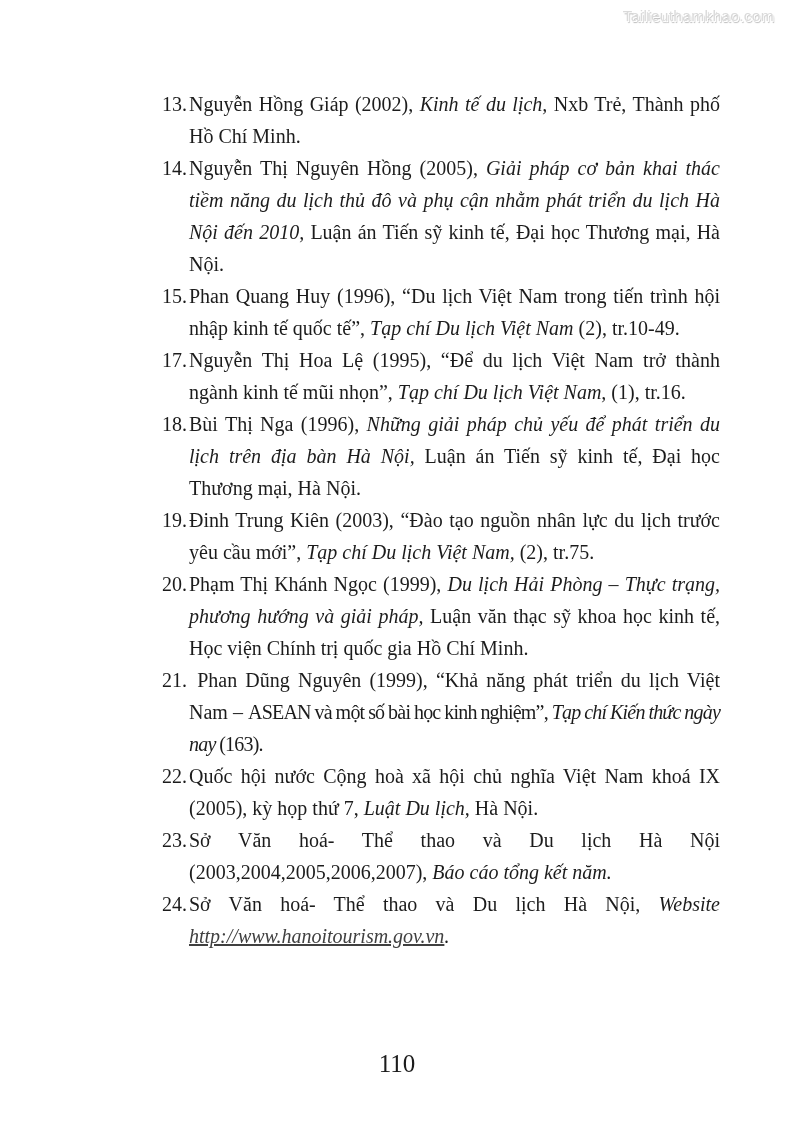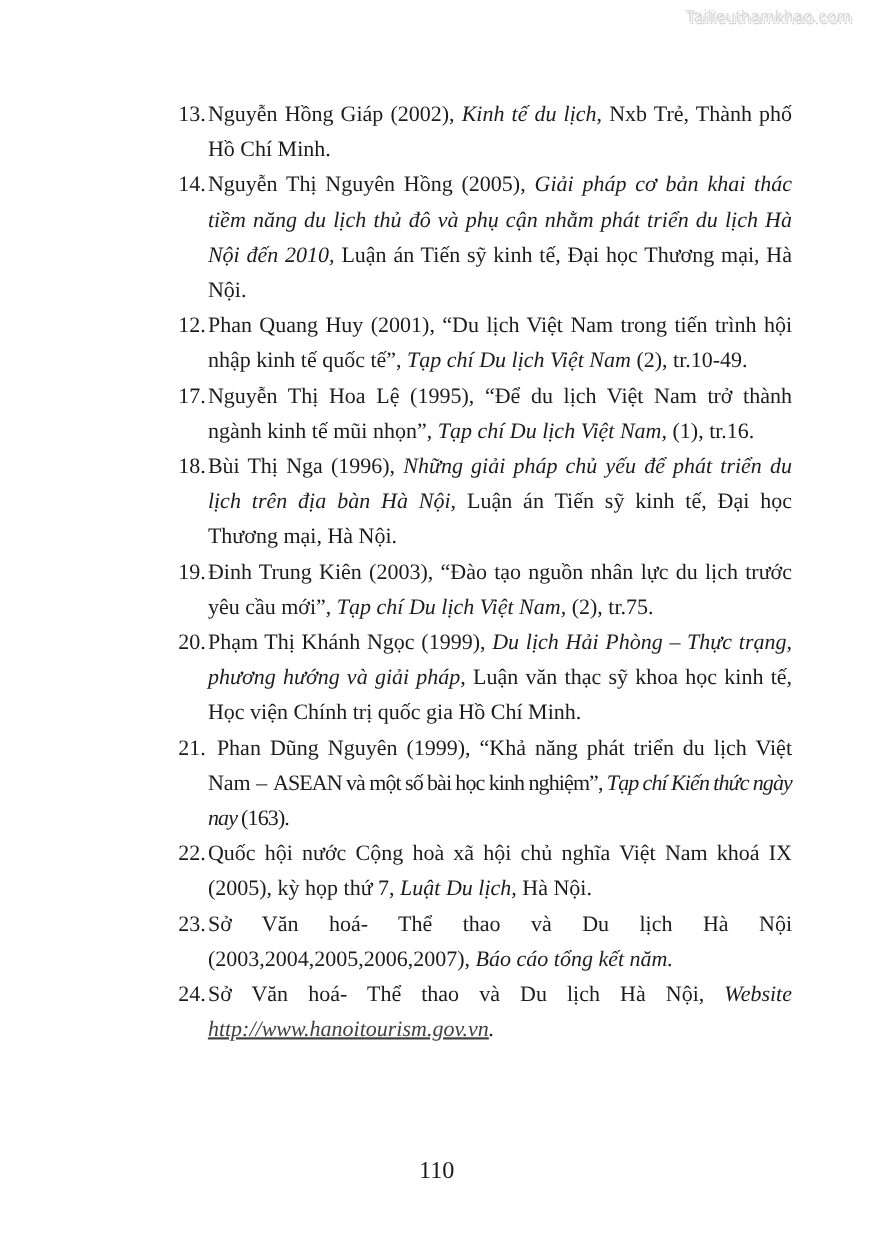--- a/index.html
+++ b/index.html
@@ -54,35 +54,35 @@
     text-decoration: underline;
     cursor: pointer;
   }
   .page-number {
     position: absolute;
     top: 1051px;
     left: 0;
     width: 794px;
     box-sizing: border-box;
     text-align: center;
-    font-size: 22px;
+    font-size: 25px;
     line-height: 26px;
   }
 </style>
 </head>
 <body>
 
 <div class="page">
 
   <div class="watermark">Tailieuthamkhao.com</div>
 
   <div class="references">
       <p class="ref"><span class="num">13.</span><span class="seg-n">Nguyễn Hồng Giáp (2002), </span><span class="seg-i">Kinh tế du lịch, </span><span class="seg-n">Nxb Trẻ, Thành phố Hồ Chí Minh.</span></p>
       <p class="ref"><span class="num">14.</span><span class="seg-n">Nguyễn Thị Nguyên Hồng (2005), </span><span class="seg-i">Giải pháp cơ bản khai thác tiềm năng du lịch thủ đô và phụ cận nhằm phát triển du lịch Hà Nội đến 2010, </span><span class="seg-n">Luận án Tiến sỹ kinh tế, Đại học Thương mại, Hà Nội.</span></p>
-      <p class="ref"><span class="num">12.</span><span class="seg-n">Phan Quang Huy (2001), “Du lịch Việt Nam trong tiến trình hội nhập kinh tế quốc tế”, </span><span class="seg-i">Tạp chí Du lịch Việt Nam </span><span class="seg-n">(2), tr.10-49.</span></p>
+      <p class="ref"><span class="num">15.</span><span class="seg-n">Phan Quang Huy (1996), “Du lịch Việt Nam trong tiến trình hội nhập kinh tế quốc tế”, </span><span class="seg-i">Tạp chí Du lịch Việt Nam </span><span class="seg-n">(2), tr.10-49.</span></p>
       <p class="ref"><span class="num">17.</span><span class="seg-n">Nguyễn Thị Hoa Lệ (1995), “Để du lịch Việt Nam trở thành ngành kinh tế mũi nhọn”, </span><span class="seg-i">Tạp chí Du lịch Việt Nam, </span><span class="seg-n">(1), tr.16.</span></p>
       <p class="ref"><span class="num">18.</span><span class="seg-n">Bùi Thị Nga (1996), </span><span class="seg-i">Những giải pháp chủ yếu để phát triển du lịch trên địa bàn Hà Nội, </span><span class="seg-n">Luận án Tiến sỹ kinh tế, Đại học Thương mại, Hà Nội.</span></p>
       <p class="ref"><span class="num">19.</span><span class="seg-n">Đinh Trung Kiên (2003), “Đào tạo nguồn nhân lực du lịch trước yêu cầu mới”, </span><span class="seg-i">Tạp chí Du lịch Việt Nam, </span><span class="seg-n">(2), tr.75.</span></p>
       <p class="ref"><span class="num">20.</span><span class="seg-n">Phạm Thị Khánh Ngọc (1999), </span><span class="seg-i">Du lịch Hải Phòng – Thực trạng, phương hướng và giải pháp, </span><span class="seg-n">Luận văn thạc sỹ khoa học kinh tế, Học viện Chính trị quốc gia Hồ Chí Minh.</span></p>
       <p class="ref"><span class="num">21.</span><span class="seg-n"> Phan Dũng Nguyên (1999), “Khả năng phát triển du lịch Việt Nam – </span><span class="seg-n seg-c">ASEAN và một số bài học kinh nghiệm”, </span><span class="seg-i seg-c">Tạp chí Kiến thức ngày nay </span><span class="seg-n seg-c">(163).</span></p>
       <p class="ref"><span class="num">22.</span><span class="seg-n">Quốc hội nước Cộng hoà xã hội chủ nghĩa Việt Nam khoá IX (2005), kỳ họp thứ 7, </span><span class="seg-i">Luật Du lịch, </span><span class="seg-n">Hà Nội.</span></p>
       <p class="ref"><span class="num">23.</span><span class="seg-n">Sở Văn hoá- Thể thao và Du lịch Hà Nội (2003,2004,2005,2006,2007), </span><span class="seg-i">Báo cáo tổng kết năm.</span></p>
       <p class="ref"><span class="num">24.</span><span class="seg-n">Sở Văn hoá- Thể thao và Du lịch Hà Nội, </span><span class="seg-i">Website </span><a class="seg-link" href="#" style="color: #404040;">http://www.hanoitourism.gov.vn</a><span class="seg-i">.</span></p>
     </div>
 

